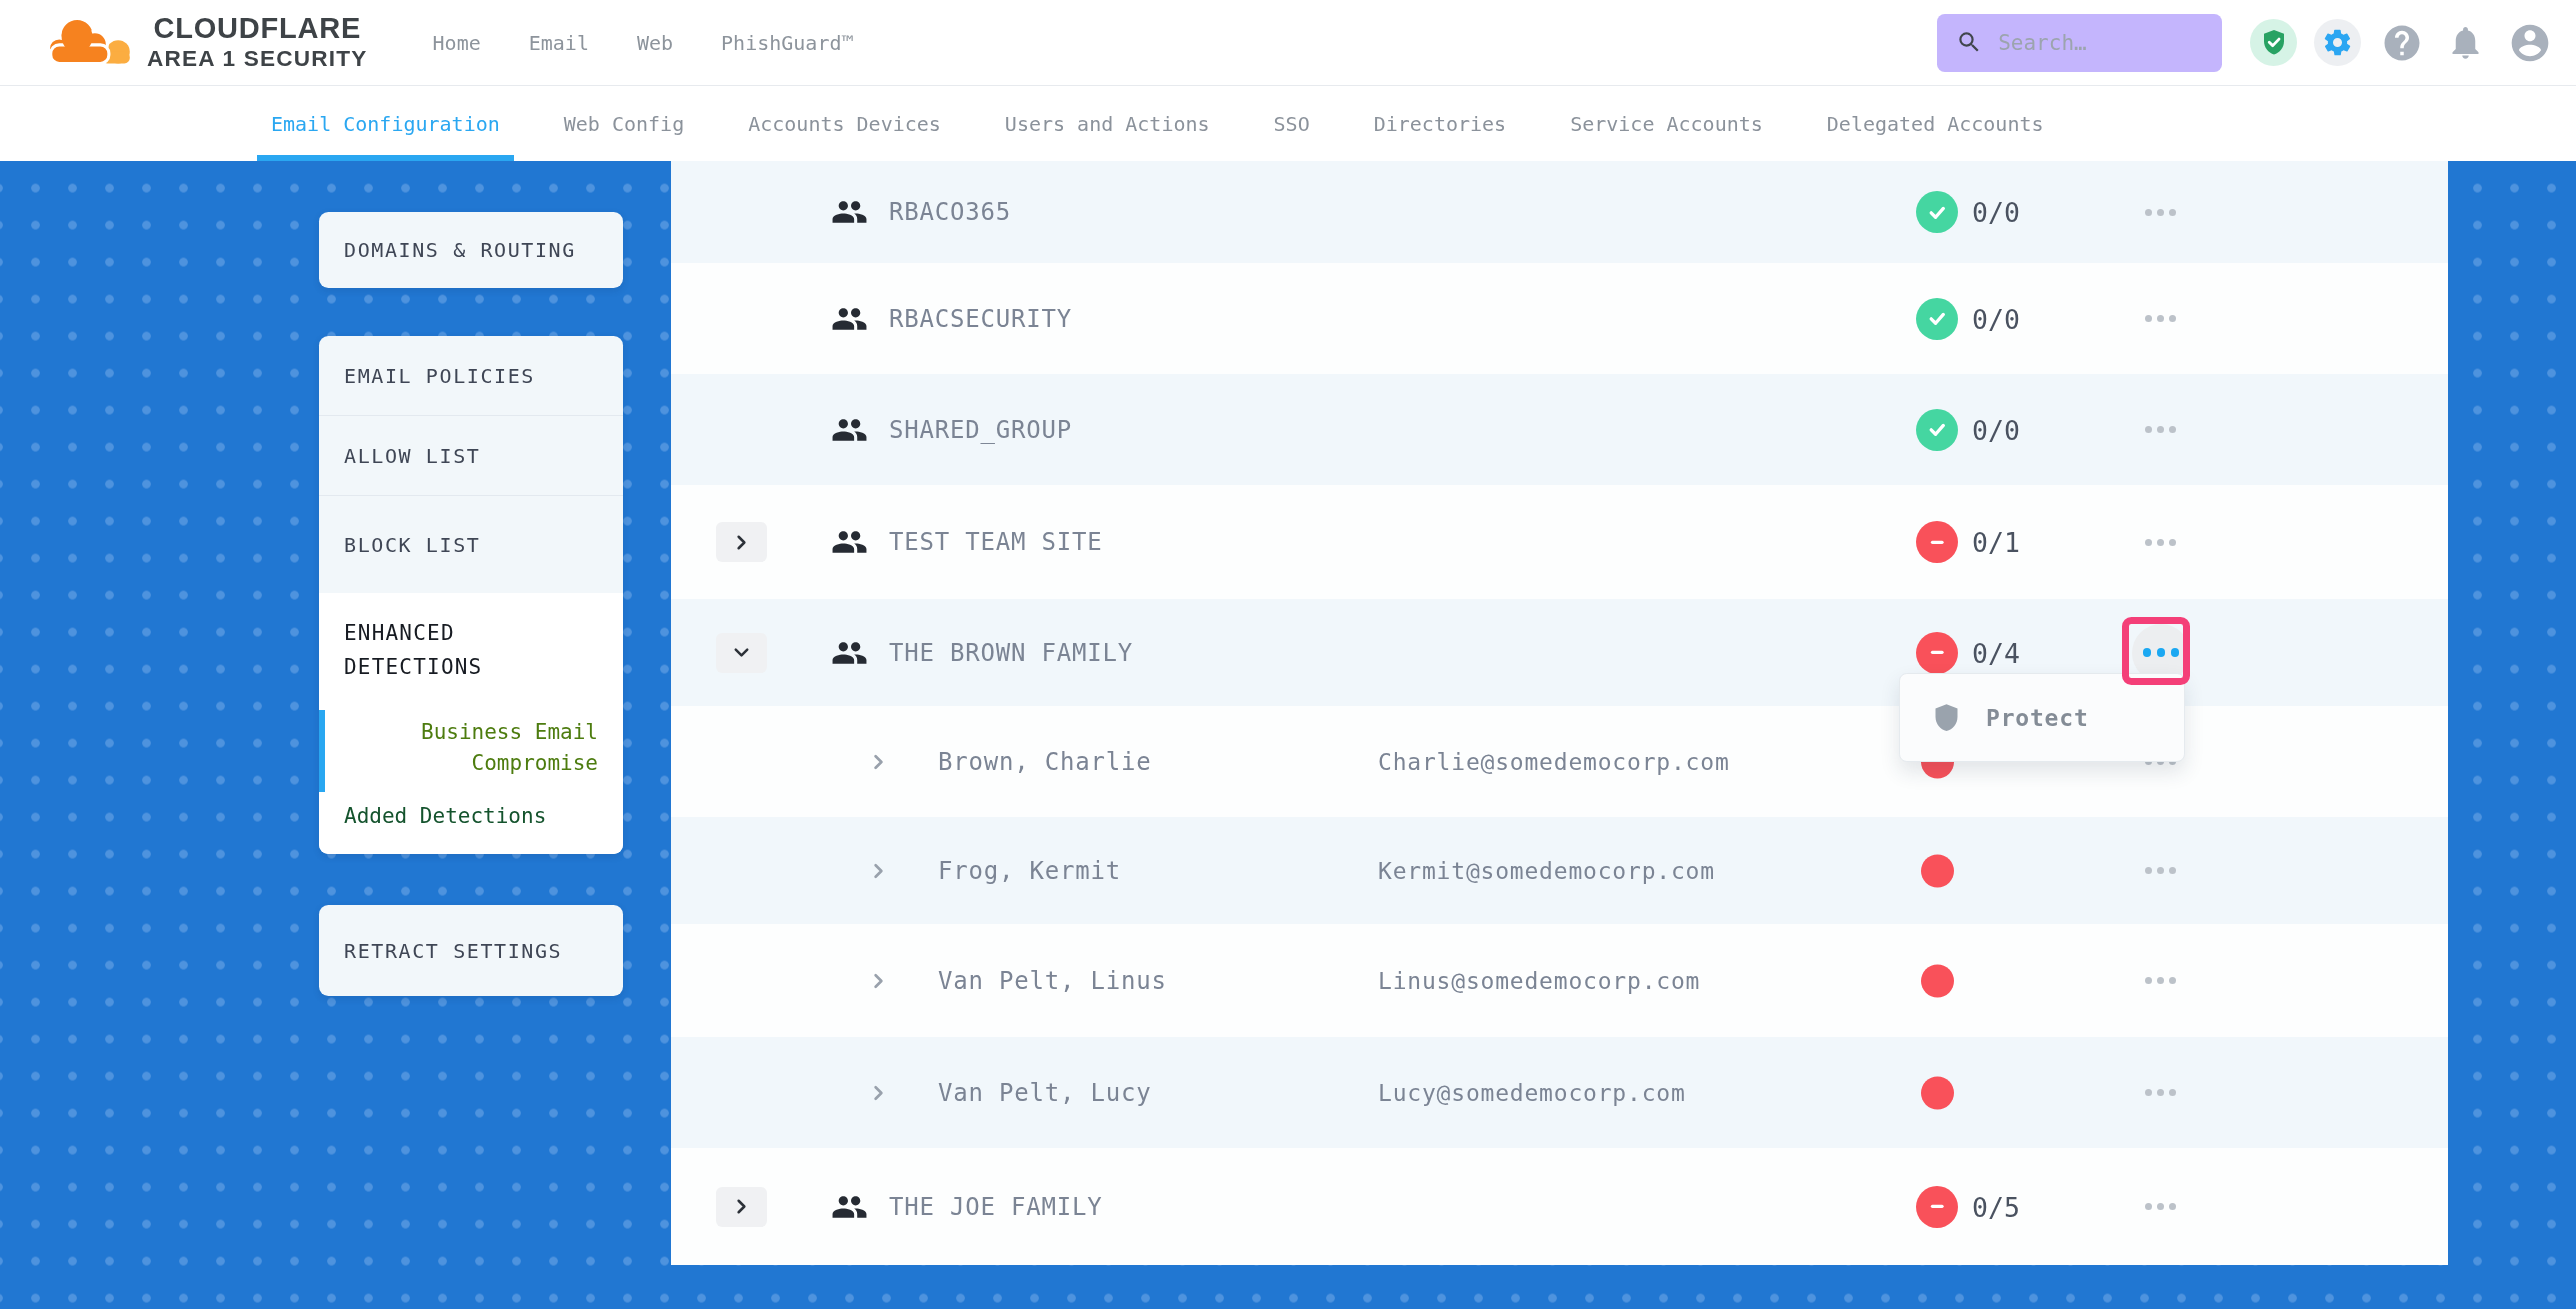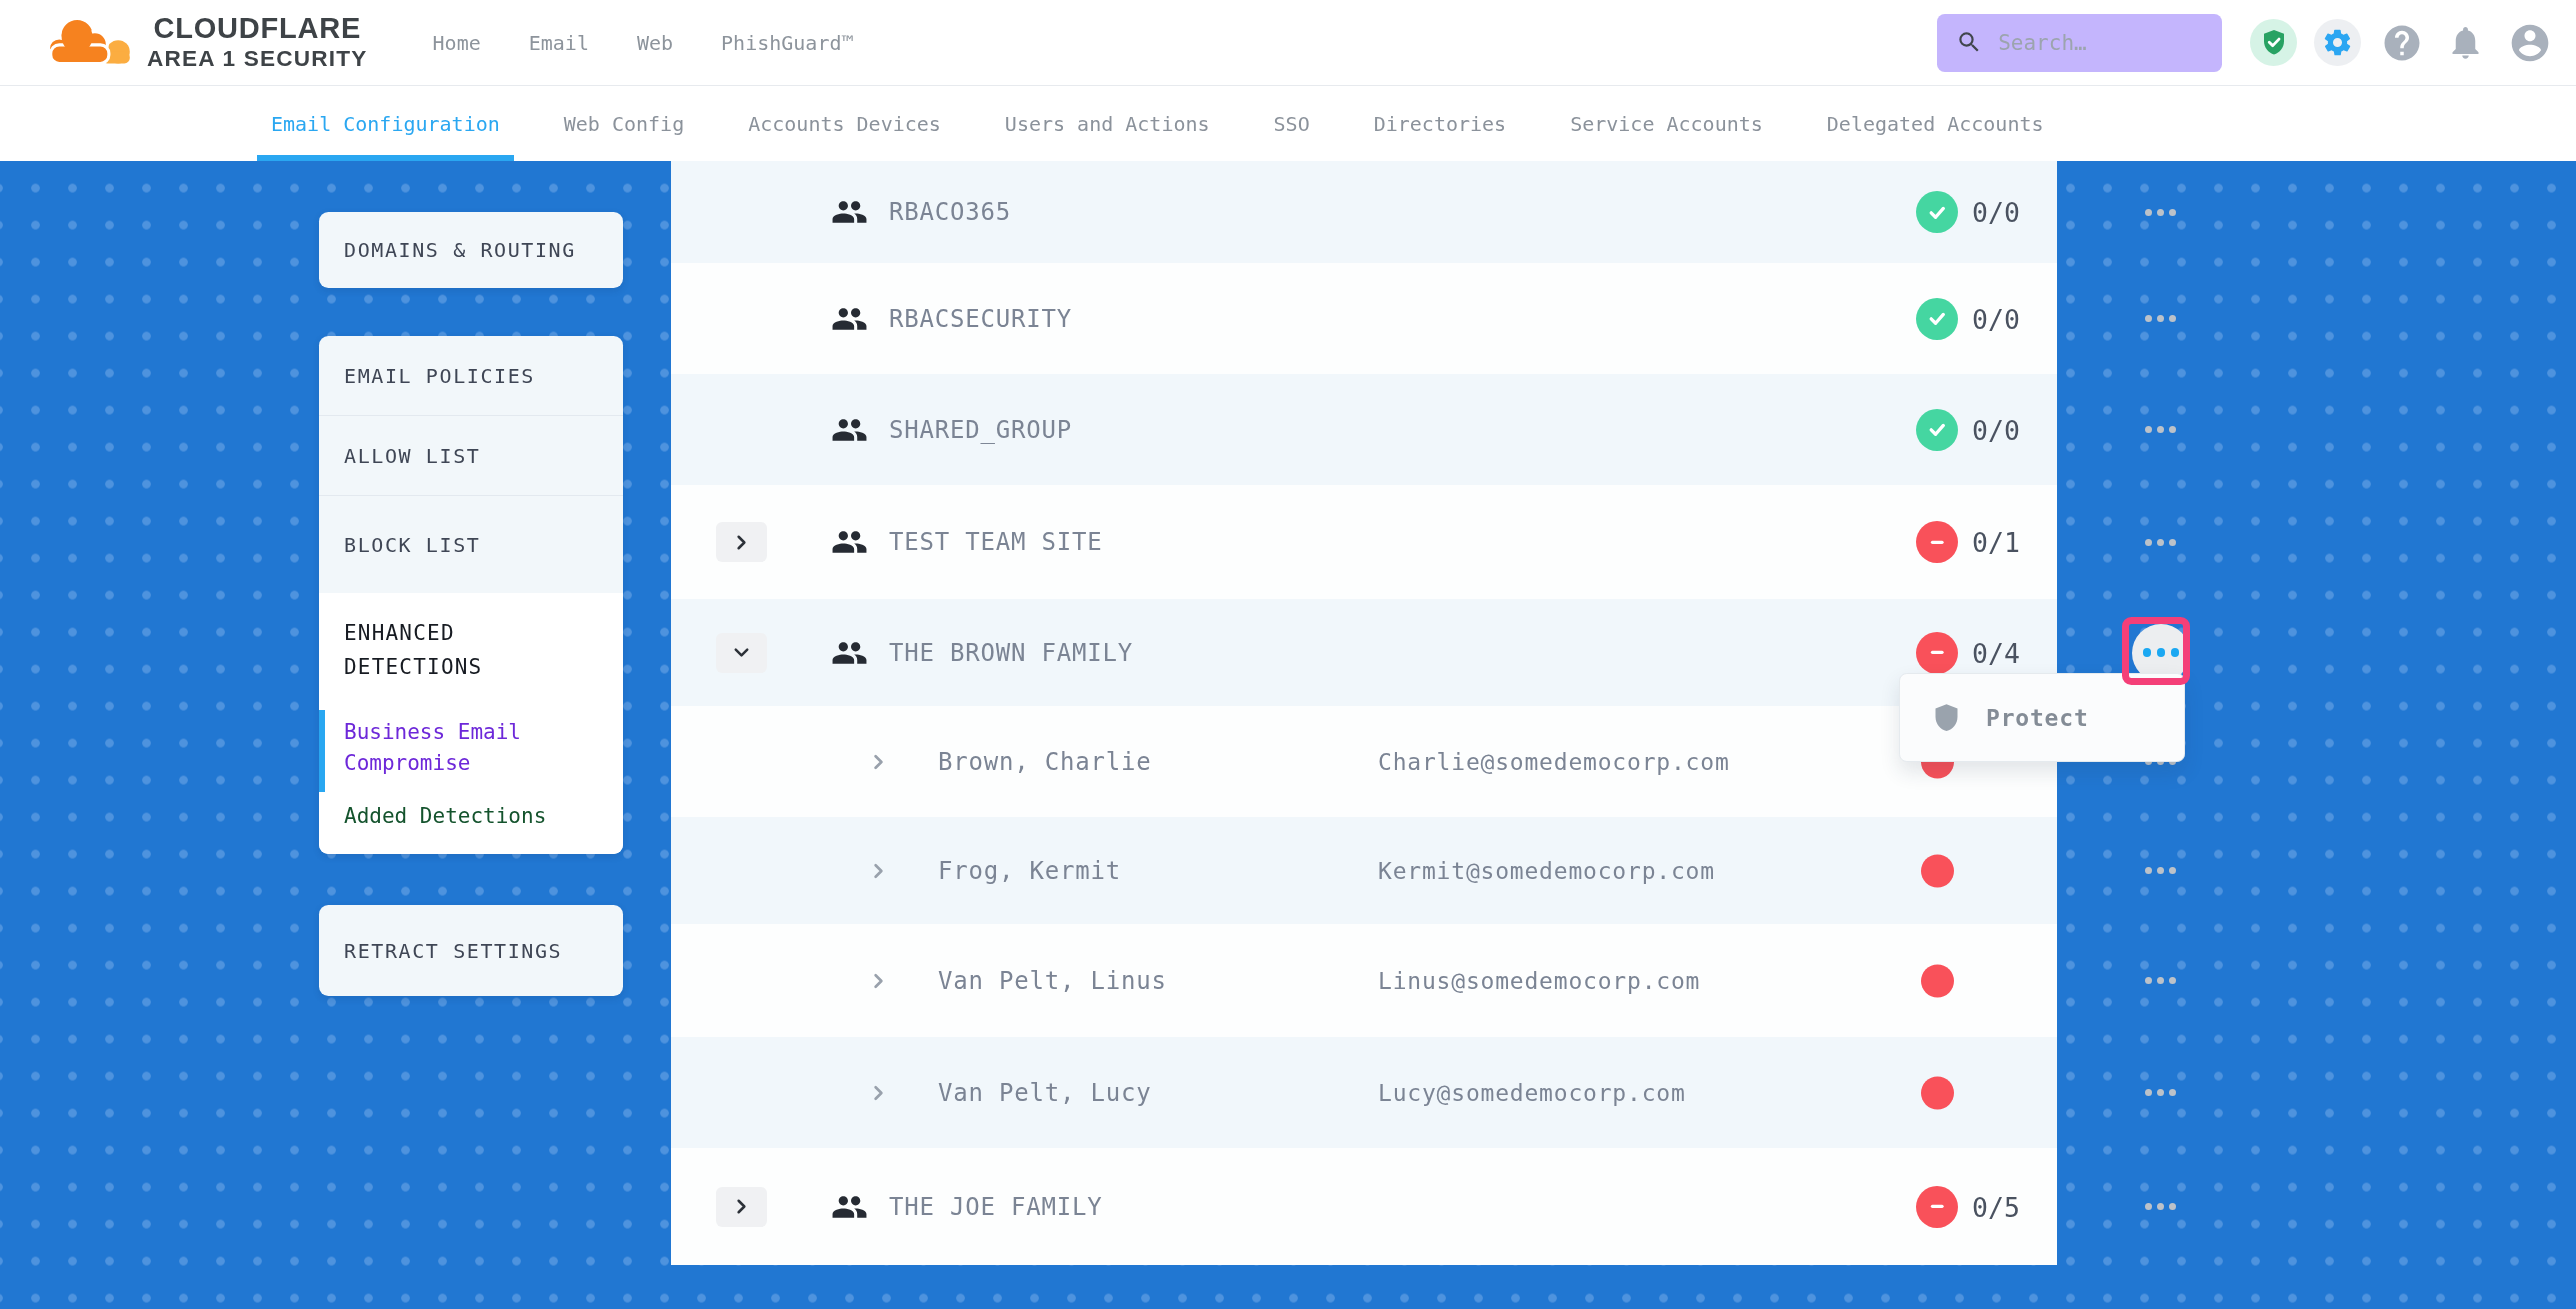--- a/index.html
+++ b/index.html
@@ -56,26 +56,26 @@
   .scard { position:absolute; left:319px; width:304px; background:#F2F7FA; border-radius:9.3px; box-shadow:0 2.3px 7.8px rgba(15,40,80,.12); overflow:hidden; }
   .scard.card1 { top:212px; height:76px; display:flex; align-items:center; }
   .scard.card2 { top:336px; height:518px; }
   .scard.card3 { top:905px; height:91px; display:flex; align-items:center; }
   .side-item { display:flex; align-items:center; padding-left:25px; font-size:20px; letter-spacing:1.6px; color:#3F4655; cursor:pointer; }
   .card2 .side-item { height:80px; border-bottom:0.8px solid #E3E9EF; }
   .card2 .side-item.tall { height:97px; border-bottom:none; }
   .enh { background:#ffffff; height:261px; padding:23px 25px 0 25px; position:relative; }
   .enh-title { font-size:21px; color:#171B22; letter-spacing:1.2px; line-height:34px; width:233px; cursor:pointer; }
   .enh-item { font-size:21px; line-height:31px; margin-top:33px; cursor:pointer; }
-  .enh-item.active { color:#6d28d9; }
+  .enh-item.active { color:#4d7c0f;text-align:right; }
   .enh-item.muted { color:#14532d; margin-top:22px; }
   .enh-bar { position:absolute; left:0; top:117px; width:6.2px; height:82px; background:#29A7F1; }
 
   
-  .panel { position:absolute; left:671px; top:161px; width:1386px; height:1101px; background:#fff; z-index:2; }
+  .panel { position:absolute; left:671px; top:161px; width:1777px; height:1101px; background:#fff; z-index:2; }
   .row { position:relative; width:100%; }
   .row.light { background:#F1F7FB; }
   .row.white { background:#FDFEFE; }
   .cell { position:absolute; top:50%; transform:translateY(-50%); }
   .expander {
     left:45px; width:51px; height:40px; border-radius:6.2px; background:#F0F1F3;
     display:flex; align-items:center; justify-content:center; cursor:pointer;
   }
   .grp-icon { left:160px; width:37px; height:37px; }
   .grp-name { left:218px; font-size:24px; color:#7B8494; letter-spacing:0.8px; white-space:nowrap; }

